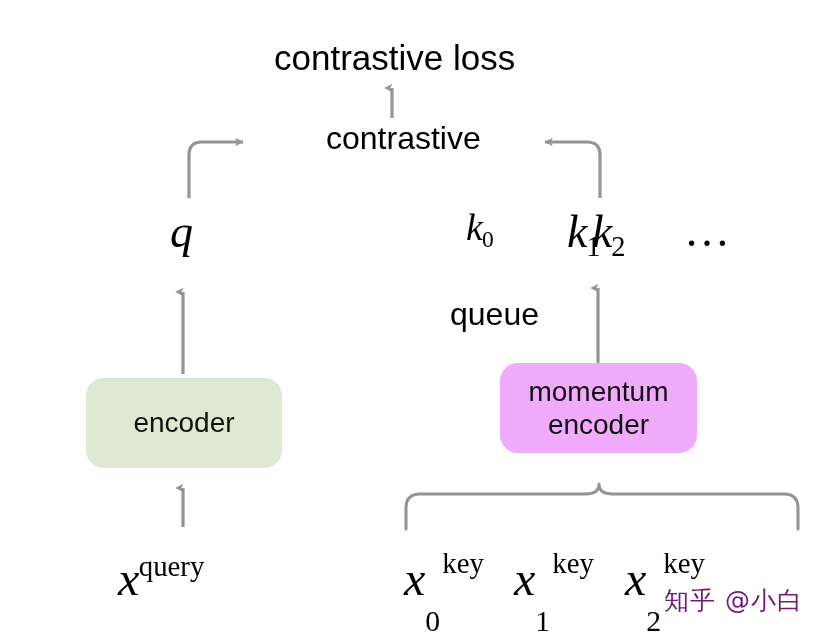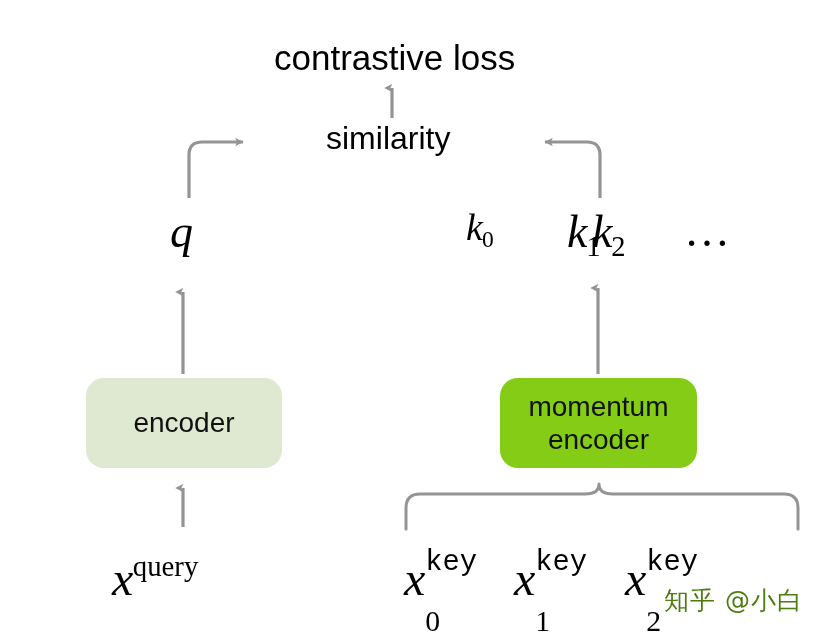--- a/index.html
+++ b/index.html
@@ -59,23 +59,23 @@
     left: -0.02em;
   }
   .subsup {
     display: inline-block;
     position: relative;
     vertical-align: baseline;
     width: 0;
   }
   .subsup .s-sup {
     position: absolute;
-    left: 0;
+    left: 17px;
     bottom: 0.60em;
-    font-family: Liberation Mono, monospace;
+    font-family: Liberation Serif, serif;
     font-style: normal;
     font-size: 0.60em;
     white-space: nowrap;
   }
   .subsup .s-sub {
     position: absolute;
     left: 0;
     top: 0.38em;
     font-family: "Liberation Serif", "DejaVu Serif", serif;
     font-style: normal;
@@ -100,21 +100,21 @@
     position: absolute;
     left: 0; top: 0;
     width: 826px;
     height: 634px;
     pointer-events: none;
   }
 
   
   #watermark {
     position: absolute;
-    color: #4d7c0f;
+    color: #701a75;
     font-family: "DejaVu Sans", sans-serif;
     font-size: 25px;
     letter-spacing: 1px;
     white-space: nowrap;
     line-height: 1;
   }
 </style>
 </head>
 <body>
 
@@ -159,22 +159,23 @@
                L406,508 Q406,494 420,494
                L585,494 Q599,494 599,484
                Q599,494 613,494
                L784,494 Q798,494 798,508
                L798,529" fill="none" stroke="#949494" stroke-width="3.0" stroke-linecap="round" stroke-linejoin="round"></path>
     </g>
   </svg>
 
   <div class="lbl sans" style="left:274px; top:40px; font-size:35px;">contrastive loss</div>
 
-  <div class="lbl sans" style="left:326px; top:122px; font-size:32px;">similarity</div>
-
+  <div class="lbl sans" style="left:326px; top:122px; font-size:32px;">contrastive</div>
+
+  <div class="lbl sans" style="left:450px; top:298px; font-size:32px;">queue</div>
 
   <div class="mathitem" style="left:170px; top:208px; font-size:46px;">
     <span class="base">q</span>
   </div>
 
   <div class="mathitem" style="left:466px; top:208px; font-size:38px;">
     <span class="base">k</span><span class="sub">0</span>
   </div>
 
   <div class="mathitem" style="left:567px; top:208px; font-size:46px;">
@@ -185,28 +186,28 @@
     <span class="base">k</span><span class="sub">2</span>
   </div>
 
   <div class="mathitem serif-up" style="left:684px; top:208px; font-size:46px;">…</div>
 
   <div class="encbox" style="left:86px; top:378px; width:196px; height:90px;
               background:#dfe8d0; font-size:28px;">
     <span>encoder</span>
   </div>
 
-  <div class="encbox" style="left:500px; top:378px; width:197px; height:90px;
-              background:#84cc16; font-size:28px; flex-direction:column;
+  <div class="encbox" style="left:500px; top:363px; width:197px; height:90px;
+              background:#f0abfc; font-size:28px; flex-direction:column;
               line-height:1.18;">
     <span>momentum</span>
     <span>encoder</span>
   </div>
 
-  <div class="mathitem" style="left:112px; top:555px; font-size:48px;">
+  <div class="mathitem" style="left:118px; top:555px; font-size:48px;">
     <span class="base">x</span><span class="sup">query</span>
   </div>
 
   <div class="mathitem" style="left:404px; top:555px; font-size:48px;">
     <span class="base">x</span><span class="subsup"><span class="s-sup">key</span><span class="s-sub">0</span></span>
   </div>
 
   <div class="mathitem" style="left:514px; top:555px; font-size:48px;">
     <span class="base">x</span><span class="subsup"><span class="s-sup">key</span><span class="s-sub">1</span></span>
   </div>

